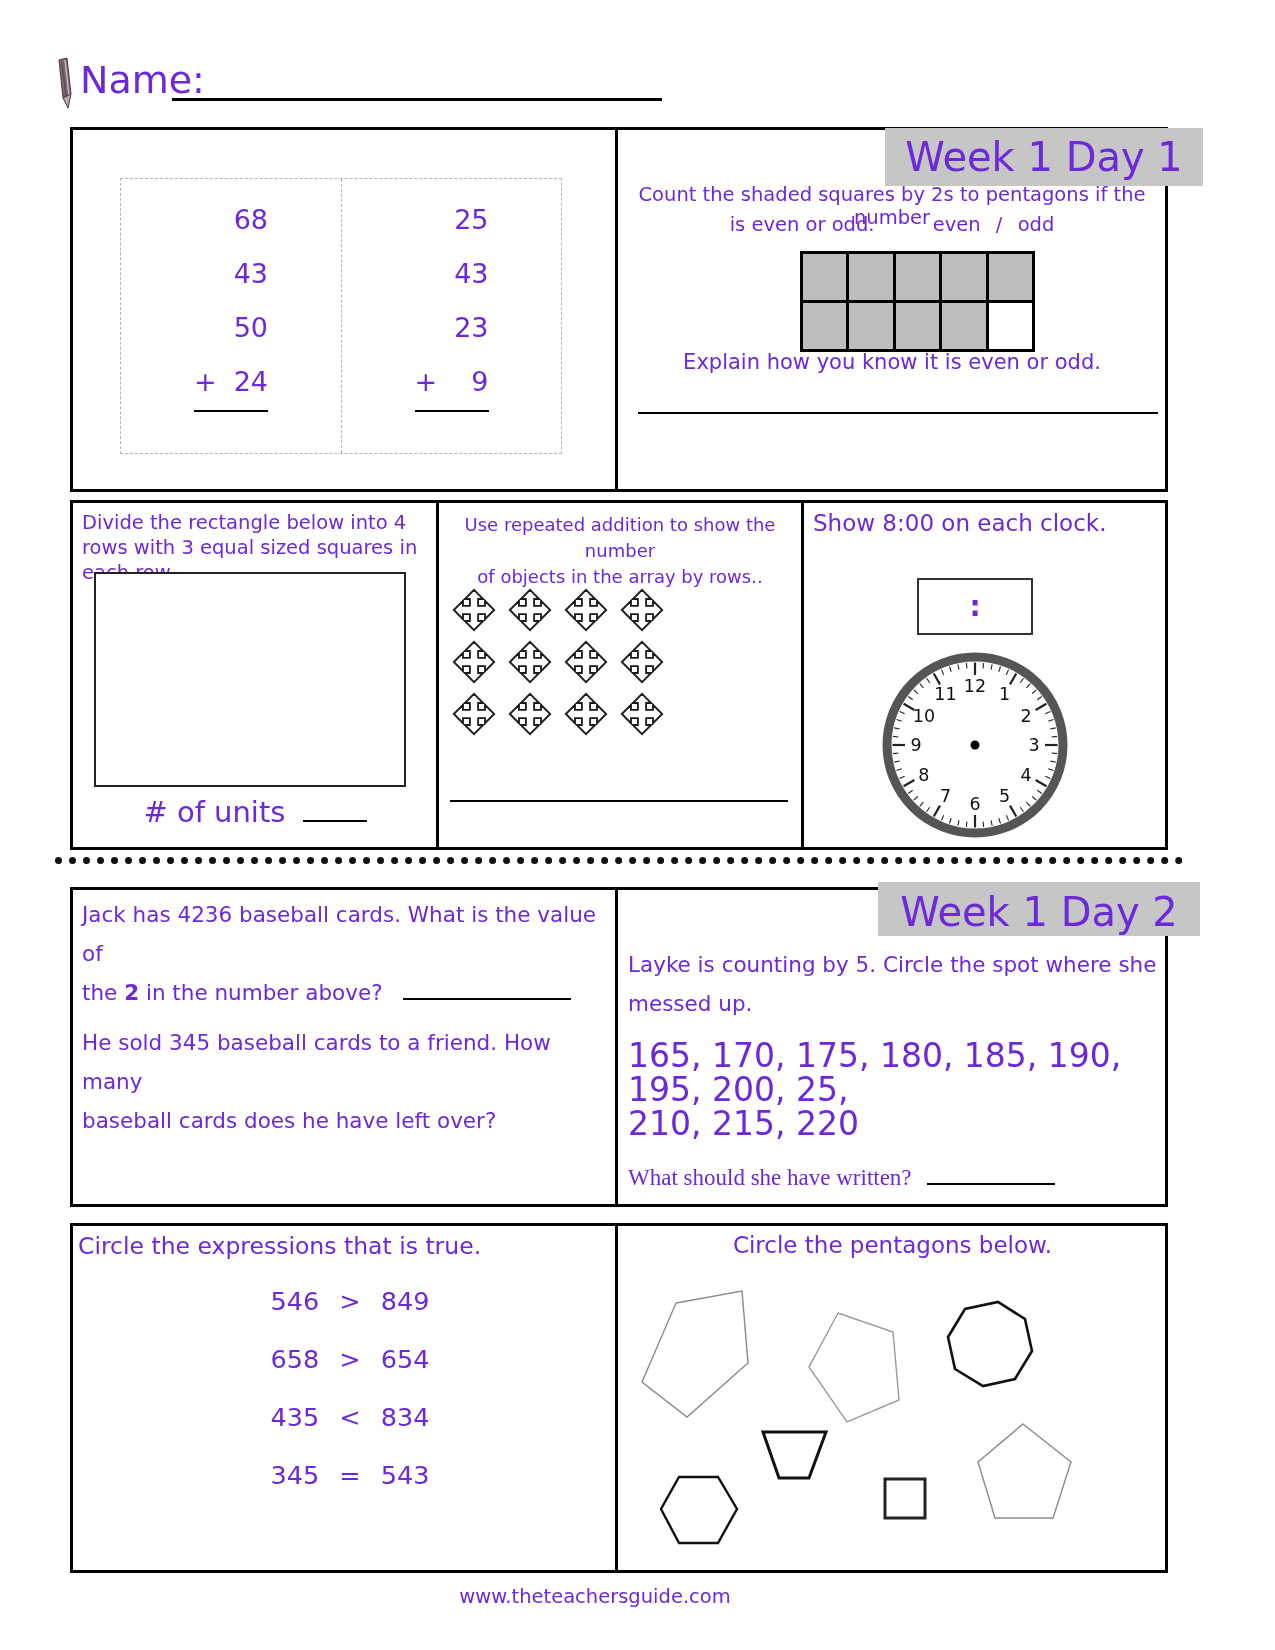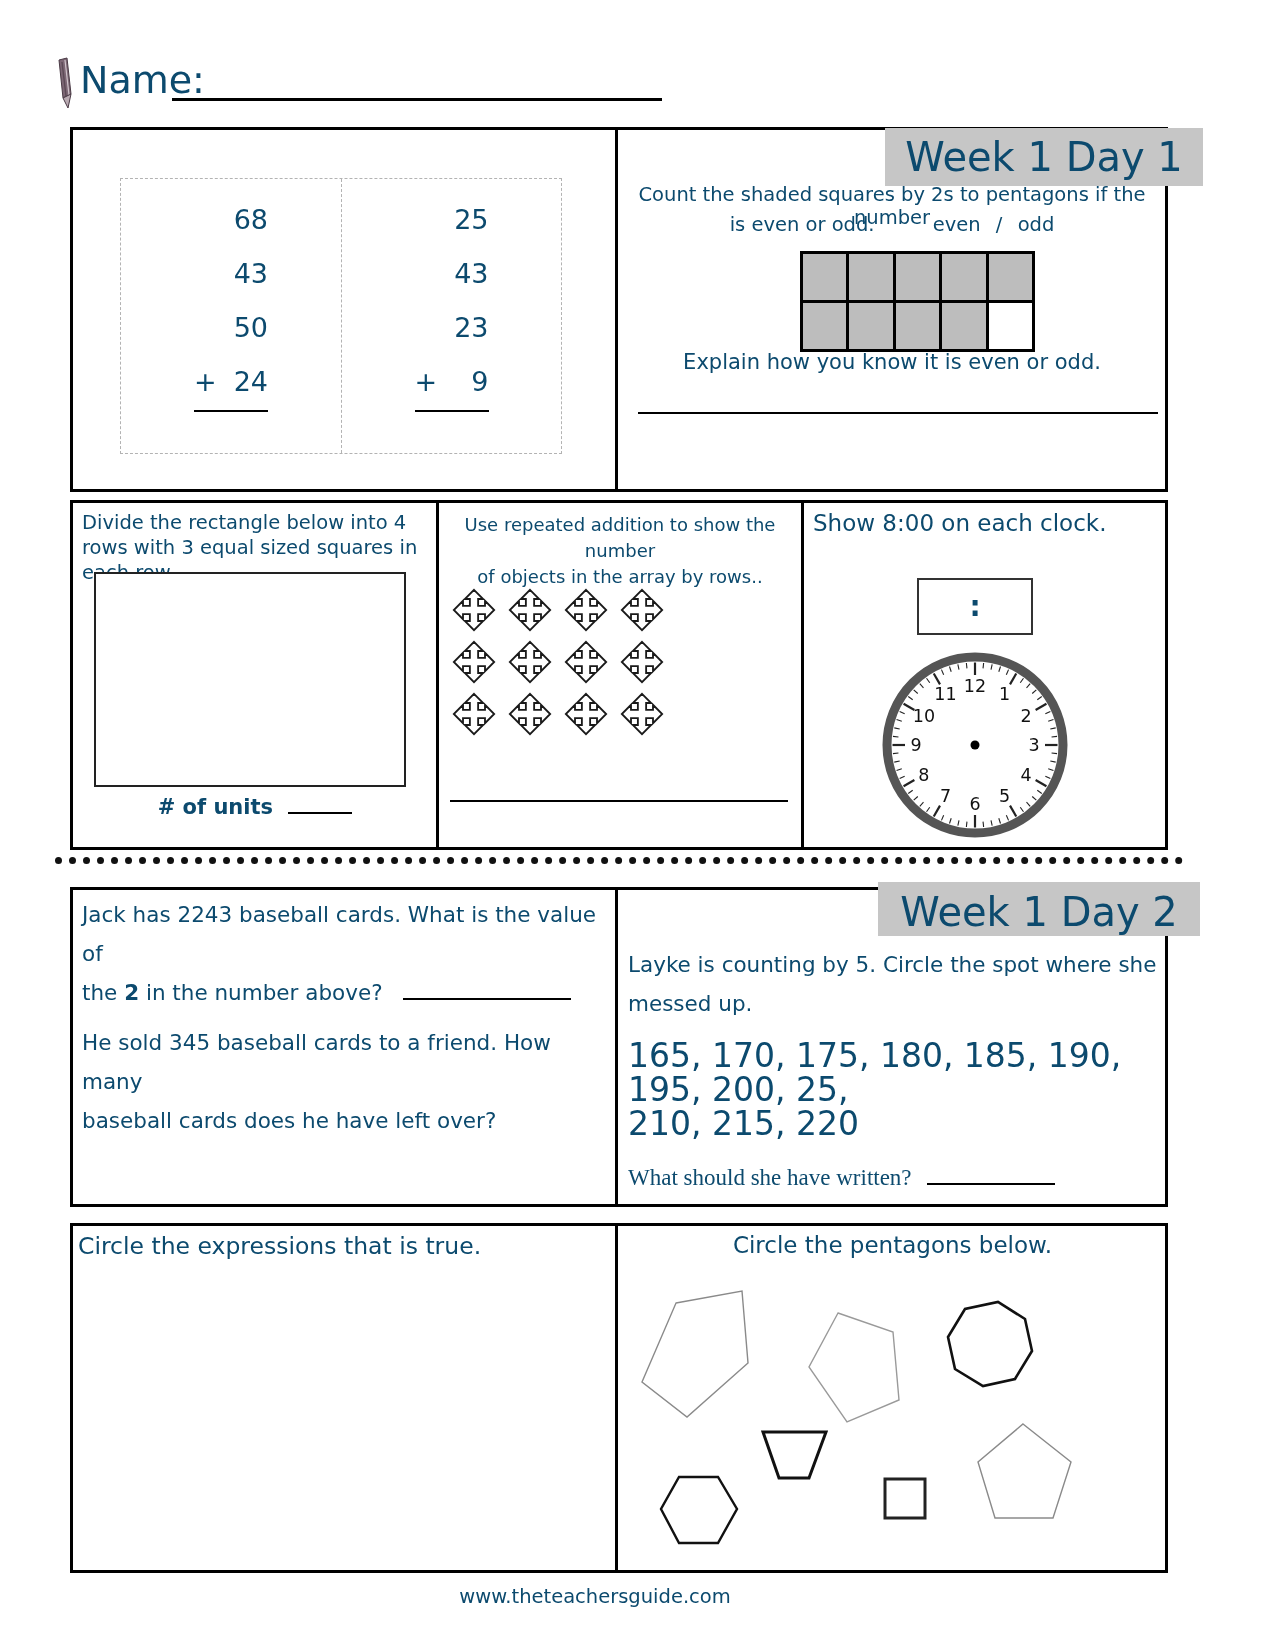--- a/index.html
+++ b/index.html
@@ -1,17 +1,17 @@
 <!DOCTYPE html>
 <html><head>
 <meta charset="utf-8">
 <style>
   html,body{margin:0;padding:0;background:#fff;}
   #sheet{position:relative;width:1275px;height:1650px;background:#ffffff;
-         font-family:"DejaVu Sans",sans-serif;color:#0c4a6e;overflow:hidden;}
+         font-family:"DejaVu Sans",sans-serif;color:#6d28d9;overflow:hidden;}
   .abs{position:absolute;box-sizing:border-box;}
   .box{position:absolute;box-sizing:border-box;border:3px solid #000;background:#fff;}
   .vline{position:absolute;width:3px;background:#000;}
   .grayhdr{position:absolute;background:#c6c6c6;text-align:center;font-size:40px;
            z-index:5;box-sizing:border-box;}
   .center{text-align:center;}
   .uline{display:inline-block;border-bottom:2px solid #000;height:1.05em;vertical-align:baseline;}
   .ansline{position:absolute;border-top:2px solid #000;height:0;}
   .dashbox{position:absolute;border:1px dashed #b3b3b3;display:flex;box-sizing:border-box;}
   .dashhalf{width:50%;height:100%;box-sizing:border-box;}
@@ -98,21 +98,21 @@
 
   <div class="prompt center" style="left:622px;top:350px;width:540px;font-size:21px;">Explain how you know it is even or odd.</div>
   <div class="ansline" style="left:638px;top:412px;width:520px;"></div>
 
   <div class="box" style="left:70px;top:500px;width:1098px;height:350px;"></div>
   <div class="vline" style="left:436px;top:500px;height:350px;"></div>
   <div class="vline" style="left:801px;top:500px;height:350px;"></div>
 
   <div class="prompt" style="left:82px;top:510px;width:346px;font-size:19.5px;line-height:25px;">Divide the rectangle below into 4 rows with 3 equal sized squares in each row.</div>
   <div class="rectblank" style="left:94px;top:572px;width:308px;height:211px;"></div>
-  <div class="prompt center" style="left:82px;top:790px;width:346px;font-size:21px;font-weight:bold;">
+  <div class="prompt center" style="left:82px;top:790px;width:346px;font-size:29px;">
     <span># of units</span>
     <span class="uline" style="width:64px;margin-left:8px;"></span>
   </div>
 
   <div class="prompt center" style="left:446px;top:512px;width:348px;font-size:18px;line-height:26px;">
     <div>Use repeated addition to show the number</div>
     <div>of objects in the array by rows..</div>
   </div>
   <div id="object-array" style="left: 452px; top: 588px; grid-template-columns: repeat(4, 44px);">
     <svg width="44" height="44" viewBox="0 0 48 48">
@@ -250,21 +250,21 @@
     <circle cx="97" cy="97" r="4.5" fill="#000"></circle>
   </svg>
 
   <div class="dotline" style="left:55px;top:857px;width:1128px;"></div>
 
   <div class="grayhdr" style="left:878px;top:882px;width:322px;height:54px;line-height:61px;">Week 1 Day 2</div>
   <div class="box" style="left:70px;top:887px;width:1098px;height:320px;"></div>
   <div class="vline" style="left:615px;top:887px;height:320px;"></div>
 
   <div class="prompt" style="left:82px;top:895px;width:525px;font-size:21.5px;line-height:39px;">
-    <div>Jack has 2243 baseball cards.  What is the value of</div>
+    <div>Jack has 4236 baseball cards.  What is the value of</div>
     <div>
       <span>the </span><b>2</b><span> in the number above?</span>
       <span class="uline" style="width:168px;margin-left:14px;"></span>
     </div>
     <div style="height:11px;"></div>
     <div>He sold 345 baseball cards to a friend.  How many</div>
     <div>baseball cards does he have left over?</div>
   </div>
 
   <div class="prompt" style="left:628px;top:945px;width:530px;">
@@ -279,20 +279,26 @@
     <div style="font-size:23px;margin-top:18px;font-family:Liberation Serif, serif;">
       <span>What should she have written?</span>
       <span class="uline" style="width:128px;margin-left:10px;"></span>
     </div>
   </div>
 
   <div class="box" style="left:70px;top:1223px;width:1098px;height:350px;"></div>
   <div class="vline" style="left:615px;top:1223px;height:350px;"></div>
 
   <div class="prompt" style="left:78px;top:1232px;width:520px;font-size:23.5px;">Circle the expressions that is true.</div>
+  <div class="exprlist" style="left:240px;top:1286px;width:220px;">
+      <div class="expr">546 &gt; 849</div>
+      <div class="expr">658 &gt; 654</div>
+      <div class="expr">435 &lt; 834</div>
+      <div class="expr">345 = 543</div>
+    </div>
 
   <div class="prompt center" style="left:620px;top:1232px;width:545px;font-size:23px;">Circle the pentagons below.</div>
   <svg class="abs" style="left:618px;top:1223px;width:550px;height:350px;" viewBox="0 0 550 350" fill="none">
     <polygon points="58,80 124,68 130,140 69,194 24,159" stroke="#8a8a8a" stroke-width="1.4"></polygon>
     <polygon points="220,90 275,109 281,177 229,199 191,144" stroke="#9a9a9a" stroke-width="1.4"></polygon>
     <polygon points="414,128 397,156 365,163 337,146 330,114 347,86 380,79 407,96" stroke="#111" stroke-width="2.6"></polygon>
     <polygon points="145,209 208,209 191,255 161,255" stroke="#111" stroke-width="3"></polygon>
     <polygon points="61,254 100,254 119,286 100,320 61,320 43,286" stroke="#111" stroke-width="2.4"></polygon>
     <rect x="267" y="256" width="40" height="39" stroke="#222" stroke-width="3"></rect>
     <polygon points="405,201 453,239 435,295 377,295 360,239" stroke="#8a8a8a" stroke-width="1.4"></polygon>

